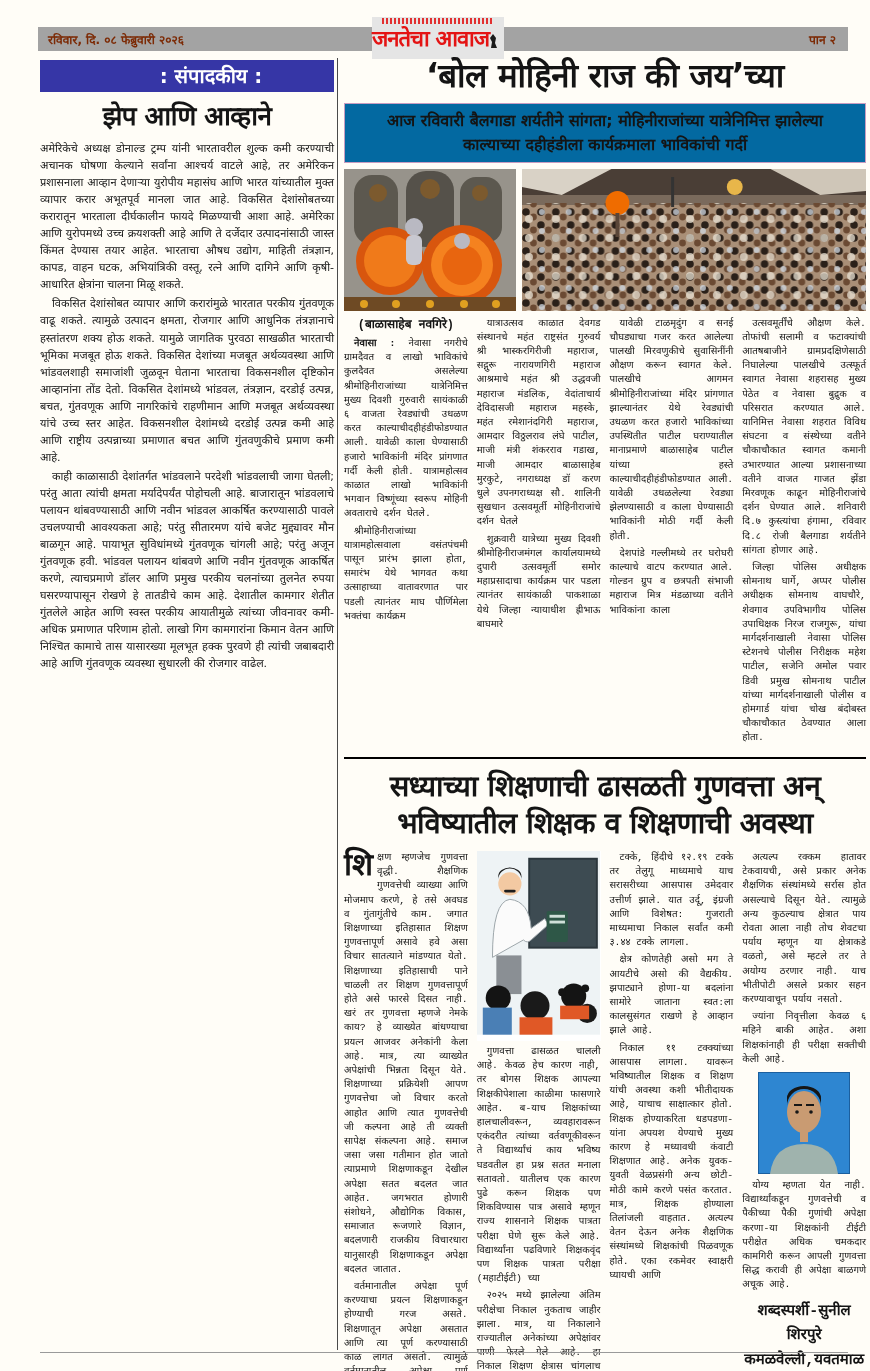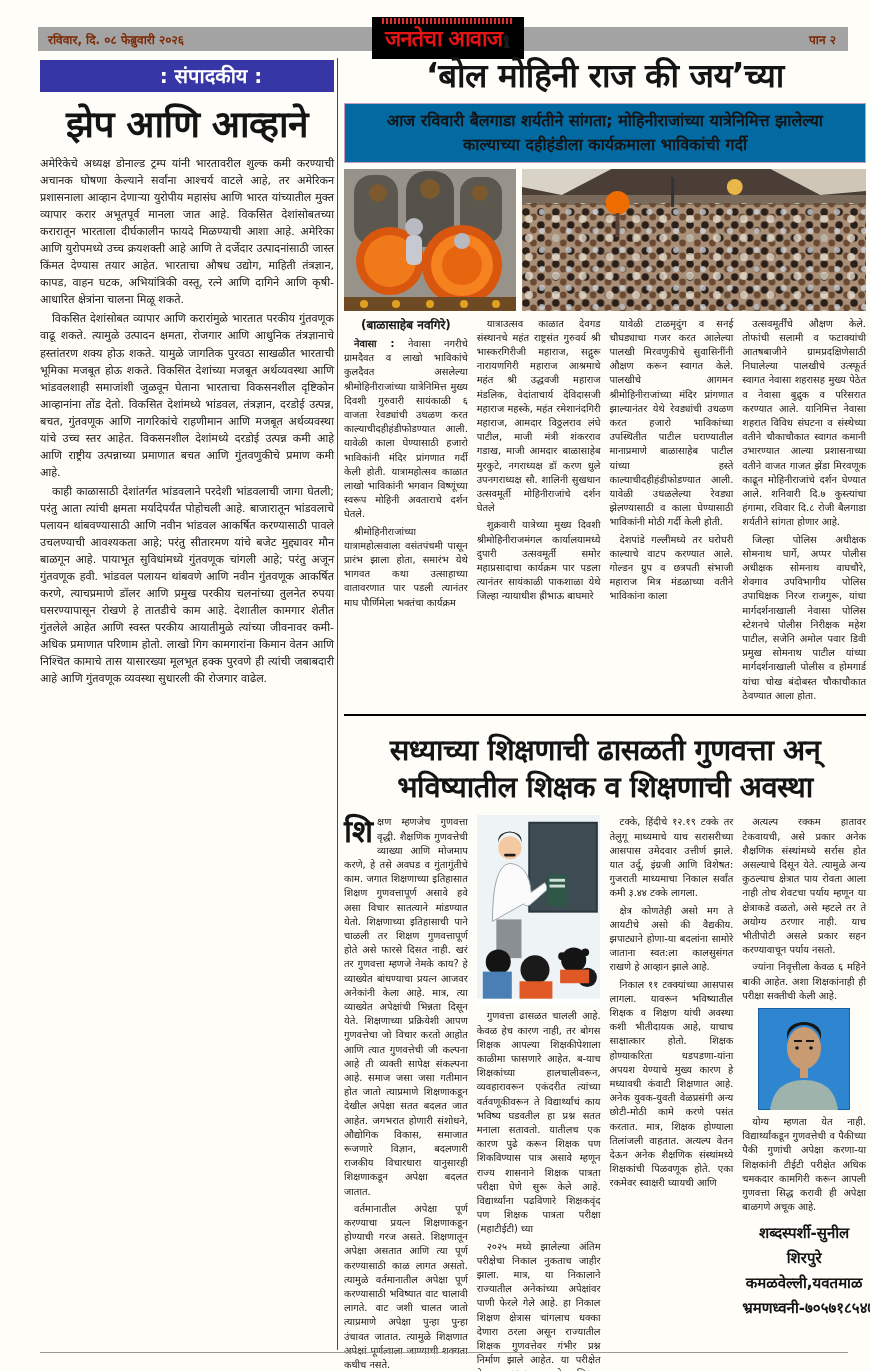--- a/index.html
+++ b/index.html
@@ -3,55 +3,55 @@
 <meta charset="utf-8">
 <style>
   html,body{margin:0;padding:0;background:#e9e9e9;}
   .page{position:relative;width:870px;height:1371px;margin:0 auto;background:#fffdf7;
         font-family:"DejaVu Sans",sans-serif;color:#141414;overflow:hidden;}
 
   
   .header-band{position:absolute;left:38px;top:27px;width:810px;height:24px;background:#a3a3a3;}
   .hdr-date{position:absolute;left:10px;top:4px;font-size:12px;font-weight:bold;color:#7c2a05;}
   .hdr-page{position:absolute;right:12px;top:4px;font-size:12px;font-weight:bold;color:#7c2a05;text-align:center;}
-  .masthead-box{position:absolute;left:372px;top:17px;width:152px;height:42px;background:#000000;text-align:center;}
+  .masthead-box{position:absolute;left:372px;top:17px;width:132px;height:42px;background:#e5e5e5;}
   .masthead-tagline{height:6px;margin:1px 10px 1px;background:repeating-linear-gradient(90deg,#e23030 0 2px,transparent 2px 4px);}
   .masthead-title{font-size:22px;font-weight:bold;color:#e41414;line-height:1.3;letter-spacing:-1px;white-space:nowrap;}
   .masthead-emblem{display:inline-block;width:9px;height:14px;vertical-align:-2px;}
 
   
   .editorial{position:absolute;left:40px;top:60px;width:294px;}
   .ed-banner{height:32px;background:#3636a6;color:#fff;font-size:20px;font-weight:bold;
              text-align:center;line-height:32px;padding-left:48px;}
-  .ed-headline{font-size:37px;font-weight:bold;text-align:center;margin:5px 0 7px;letter-spacing:-0.5px;}
+  .ed-headline{font-size:26px;font-weight:bold;text-align:center;margin:5px 0 7px;letter-spacing:-0.5px;}
   .ed-body{font-size:11px;text-align:justify;line-height:1.55;}
   .ed-body p{margin:0 0 2px;text-indent:12px;}
   .ed-body p:first-child{text-indent:0;}
 
   .vrule{position:absolute;left:337px;top:58px;width:1px;height:1292px;background:#4a4a4a;}
   .bottom-rule{position:absolute;left:40px;top:1352px;width:808px;height:1px;background:#9a9a9a;}
 
   
   .right{position:absolute;left:344px;top:56px;width:522px;}
   .a1-headline{font-size:33px;font-weight:bold;text-align:center;line-height:1.2;letter-spacing:-0.5px;}
   .subhead{margin-top:7px;background:#0369a1;border:1px solid #c79cc0;padding:5px 12px;
            font-size:16px;font-weight:bold;text-align:center;line-height:1.5;}
   .photos{margin-top:6px;display:flex;gap:6px;height:142px;}
   .photo1{width:172px;height:142px;}
   .photo2{flex:1;height:142px;}
   .photos svg{display:block;width:100%;height:100%;}
 
-  .cols{margin-top:6px;display:flex;gap:9px;}
+  .cols{margin-top:6px;display:flex;gap:9px;font-family:Liberation Mono, monospace;}
   .col{flex:1;min-width:0;font-size:9.8px;text-align:justify;line-height:1.45;}
   .col p{margin:0 0 3px;text-indent:10px;}
   .byline{font-weight:bold;text-align:center;font-size:12px;margin-bottom:3px;text-indent:0 !important;}
   .dateline{font-weight:bold;}
 
   .a1-divider{margin-top:8px;border-top:2.5px solid #000;}
-  .a2-headline{margin-top:16px;font-size:29px;font-weight:bold;text-align:center;line-height:1.28;letter-spacing:-0.5px;}
+  .a2-headline{margin-top:9px;font-size:29px;font-weight:bold;text-align:center;line-height:1.28;letter-spacing:-0.5px;}
   .a2-cols{margin-top:9px;}
   .dropcap{float:left;font-size:31px;font-weight:bold;line-height:0.85;padding:3px 4px 0 0;}
   .cartoon{width:100%;height:190px;margin:0 0 4px;display:block;background:#fff;}
   .portrait{width:92px;height:102px;display:block;margin:5px auto;}
   .author{font-weight:bold;font-size:15px;text-align:center;line-height:1.65;margin-top:7px;text-indent:0 !important;}
 </style>
 </head>
 <body>
 
 <div class="page">

